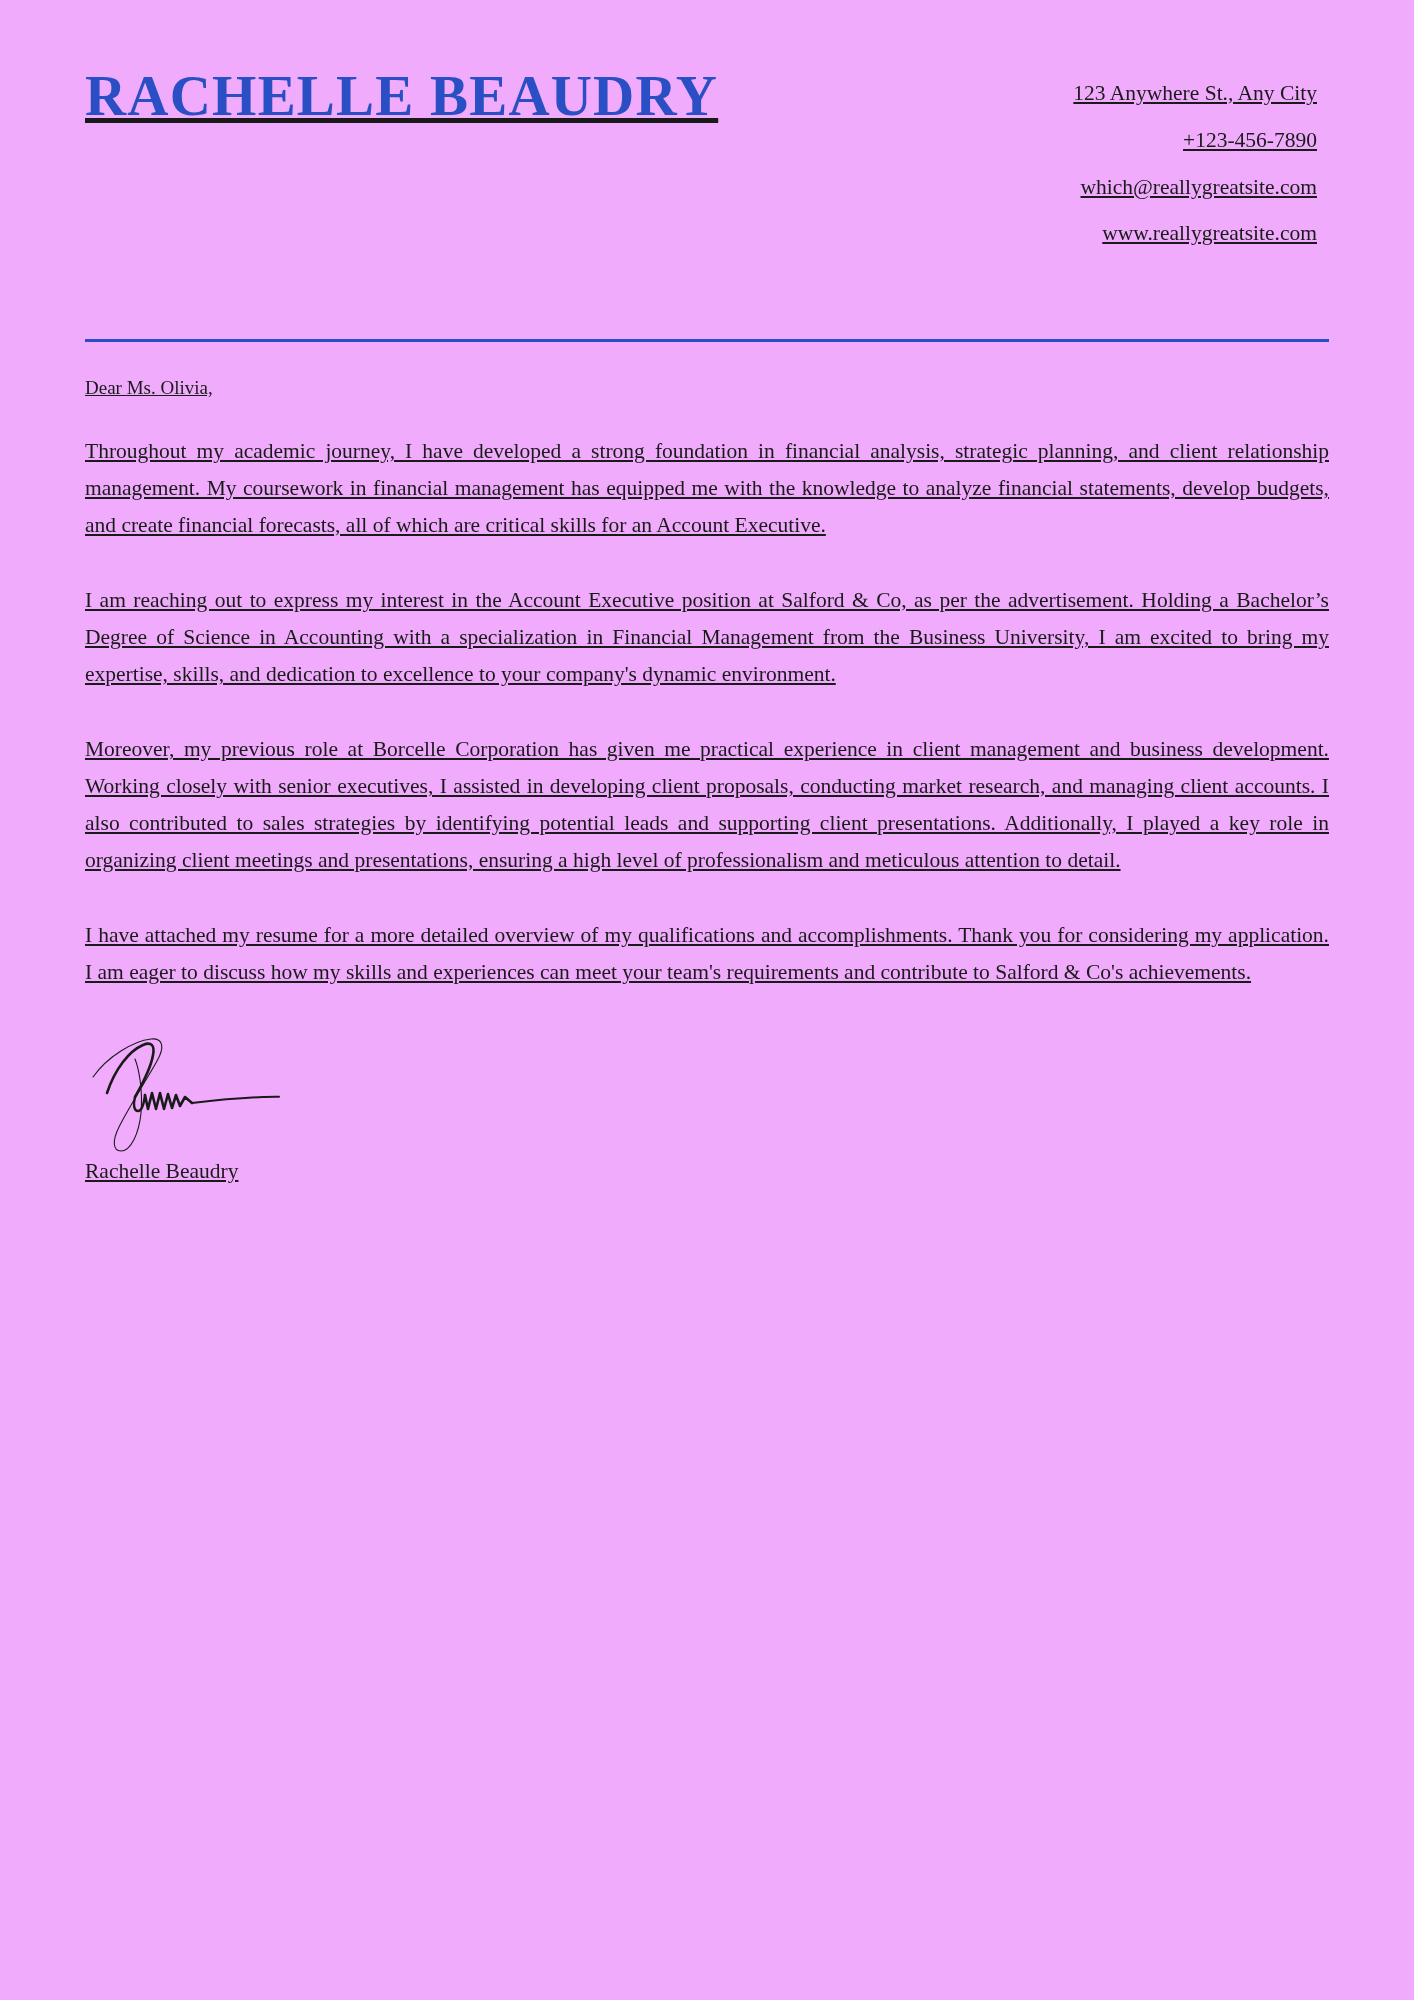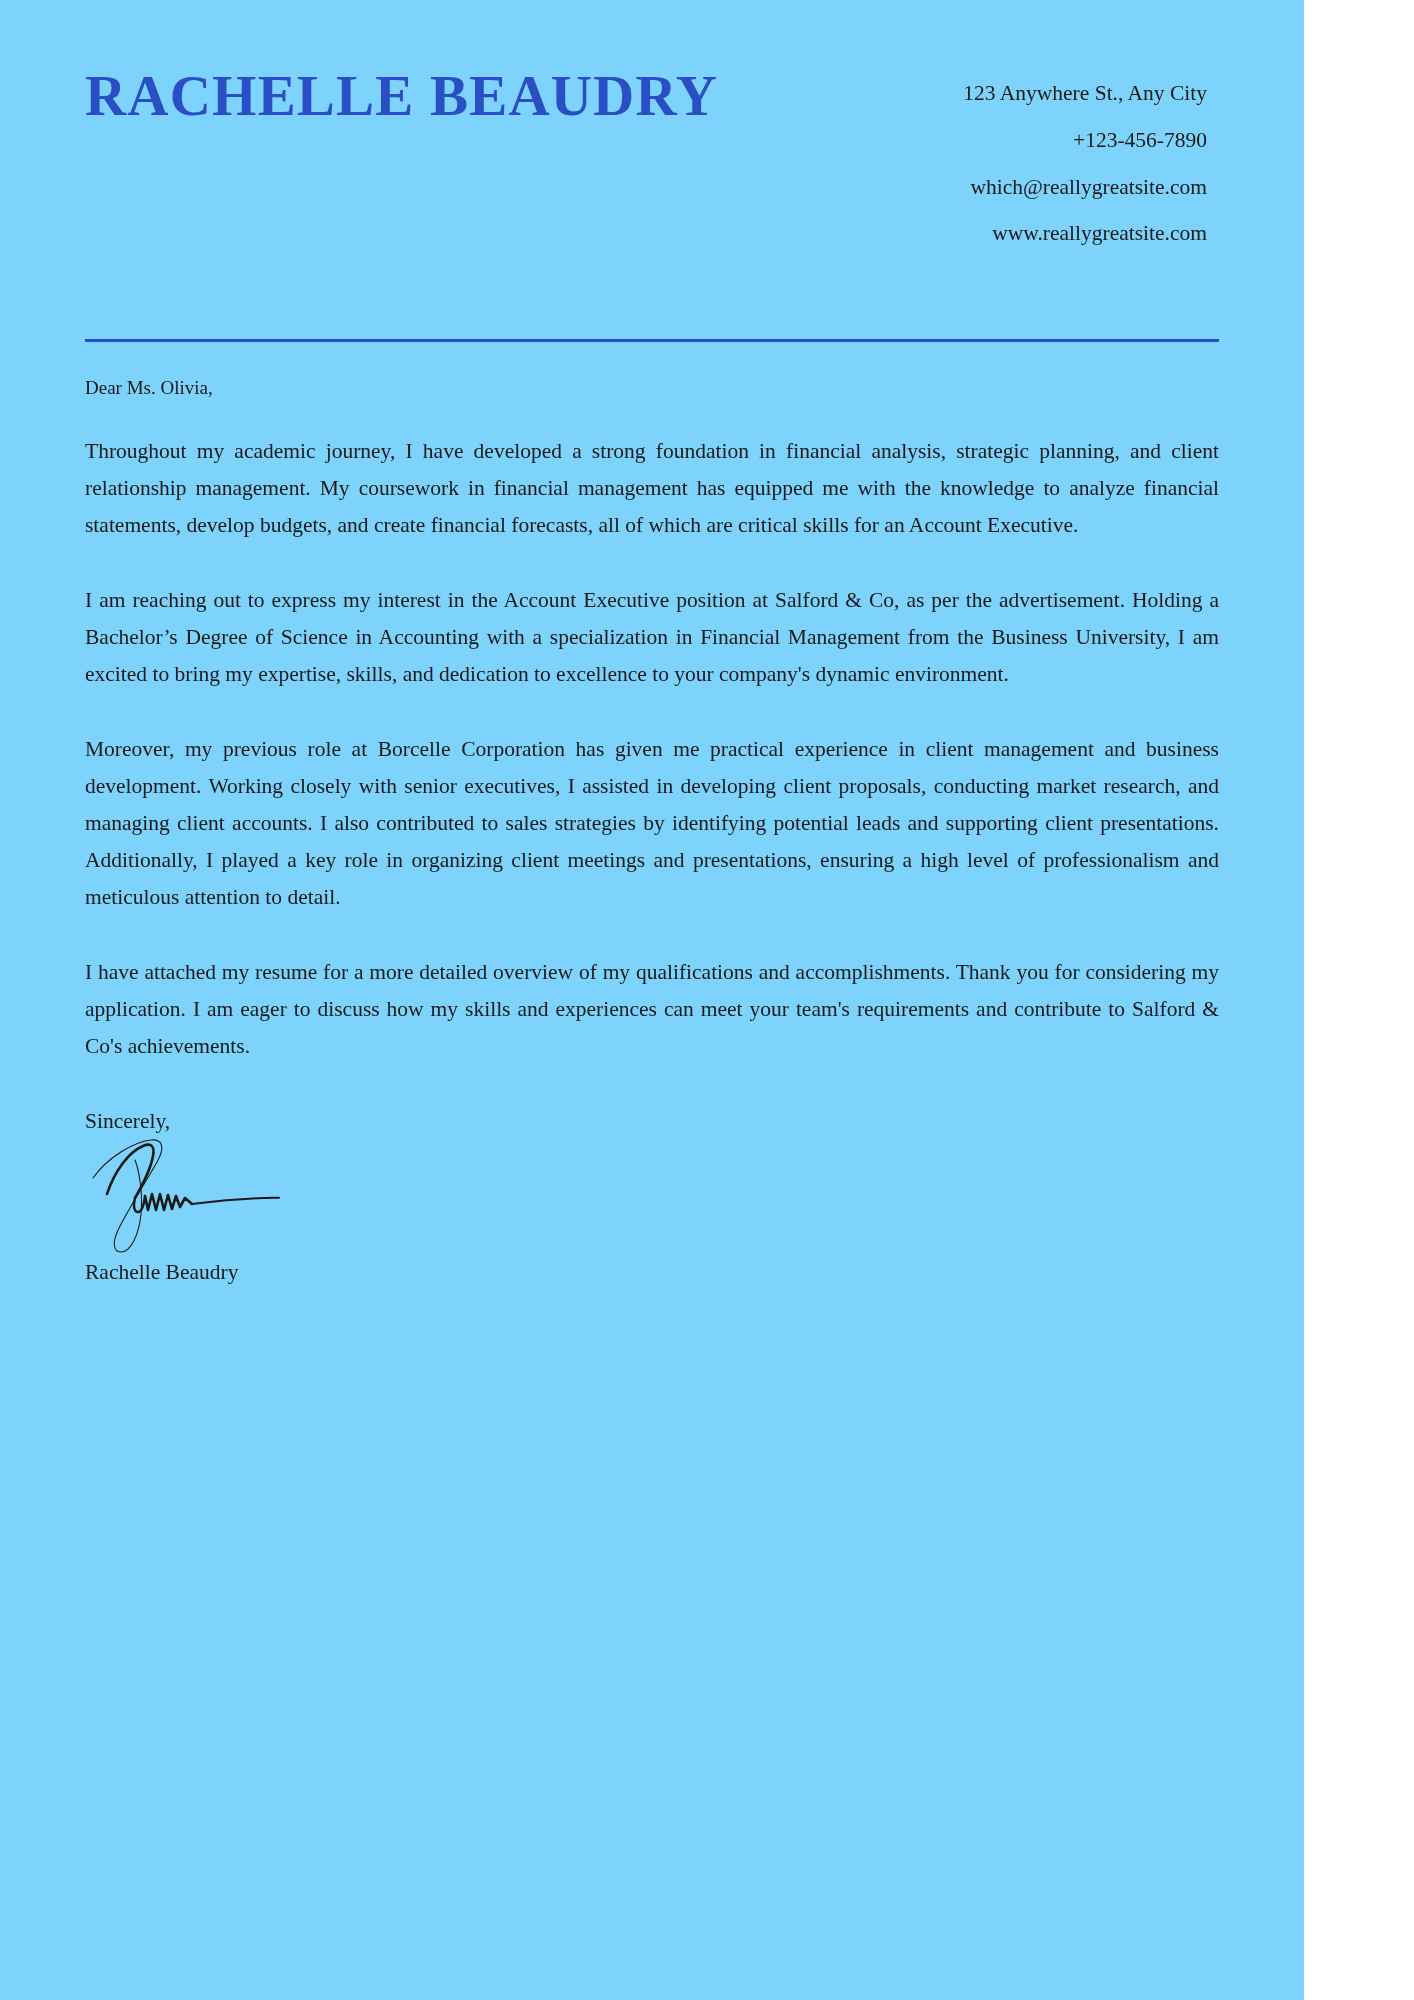--- a/index.html
+++ b/index.html
@@ -9,25 +9,26 @@
   }
   body {
     width: 1414px;
     height: 2000px;
     font-family: "Liberation Serif", "DejaVu Serif", serif;
     color: #1a1a1a;
     -webkit-font-smoothing: antialiased;
   }
   .page {
     position: relative;
-    width: 1304px;
+    width: 1414px;
     height: 2000px;
-    background: #7dd3fc;
+    background: #f0abfc;
     box-sizing: border-box;
     padding: 0 85px;
+    text-decoration: underline;
   }
 
   
   .header {
     display: flex;
     align-items: flex-start;
     justify-content: space-between;
     padding-top: 56px;
   }
   .name {
@@ -126,21 +127,20 @@
   <div class="salutation">Dear Ms. Olivia,</div>
 
   <div class="body-copy">
     <p>Throughout my academic journey, I have developed a strong foundation in financial analysis, strategic planning, and client relationship management. My coursework in financial management has equipped me with the knowledge to analyze financial statements, develop budgets, and create financial forecasts, all of which are critical skills for an Account Executive.</p>
     <p>I am reaching out to express my interest in the Account Executive position at Salford &amp; Co, as per the advertisement. Holding a Bachelor’s Degree of Science in Accounting with a specialization in Financial Management from the Business University, I am excited to bring my expertise, skills, and dedication to excellence to your company's dynamic environment.</p>
     <p>Moreover, my previous role at Borcelle Corporation has given me practical experience in client management and business development. Working closely with senior executives, I assisted in developing client proposals, conducting market research, and managing client accounts. I also contributed to sales strategies by identifying potential leads and supporting client presentations. Additionally, I played a key role in organizing client meetings and presentations, ensuring a high level of professionalism and meticulous attention to detail.</p>
     <p>I have attached my resume for a more detailed overview of my qualifications and accomplishments. Thank you for considering my application. I am eager to discuss how my skills and experiences can meet your team's requirements and contribute to Salford &amp; Co's achievements.</p>
   </div>
 
   <div class="closing">
-    <div>Sincerely,</div>
 
     <svg class="signature" viewBox="0 0 220 120">
       <g fill="none" stroke="#1a1a1a" stroke-linecap="round" stroke-linejoin="round">
         <path d="M8 42 C 22 22, 48 6, 66 4 C 78 3, 80 12, 72 26 C 62 44, 44 72, 34 92 C 27 106, 28 116, 36 116 C 46 116, 54 98, 56 78 C 58 56, 54 34, 50 24" stroke-width="1.1"></path>
         <path d="M22 58 C 30 34, 44 16, 58 10 C 66 6.5, 70 10, 68 20 C 66 32, 58 48, 50 62" stroke-width="2.6"></path>
         <path d="M50 62 C 48 70, 49 76, 53 76 C 57 76, 59 68, 60 60" stroke-width="2.4"></path>
         <path d="M60 60 L 63 74 L 67 58 L 71 74 L 75 58 L 79 74 L 83 59 L 87 73 L 91 60 L 95 71 L 100 62 L 107 68" stroke-width="2.6"></path>
         <path d="M107 68 C 124 66, 152 63, 178 62 C 186 61.7, 190 61.5, 194 61.8" stroke-width="2.0"></path>
       </g>
     </svg>

